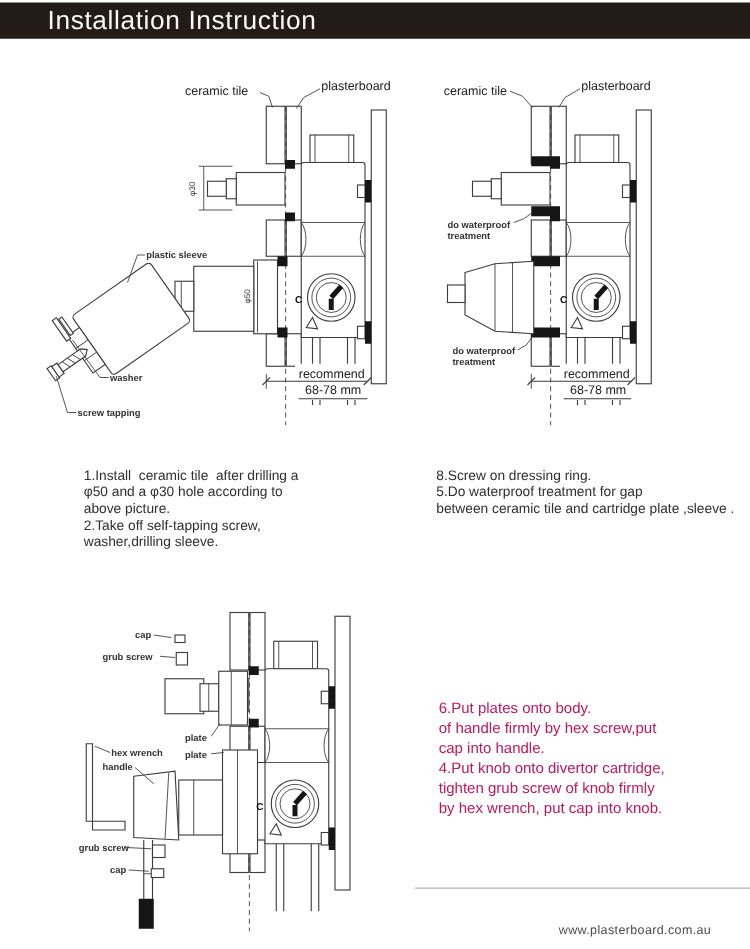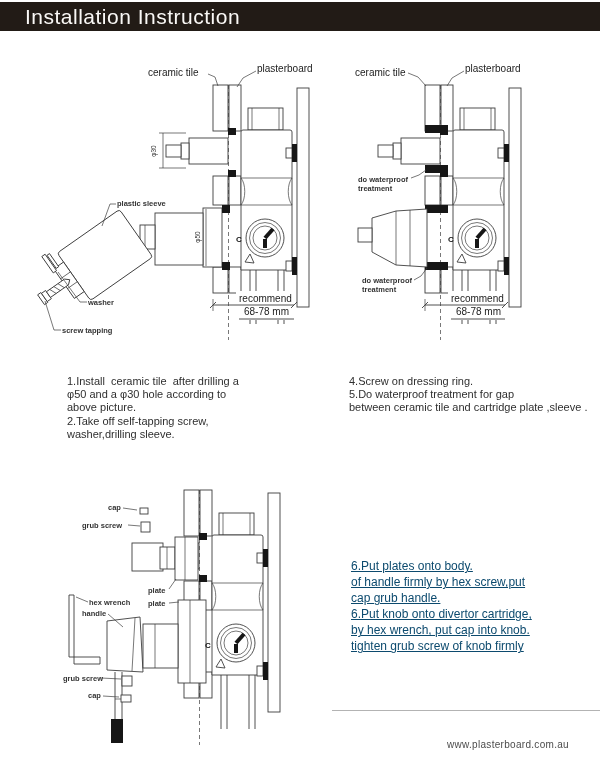--- a/index.html
+++ b/index.html
@@ -3,38 +3,38 @@
 <meta charset="utf-8">
 <style>
   html,body{margin:0;padding:0;background:#ffffff;}
   .page{
     position:relative;width:600px;height:759px;background:#ffffff;overflow:hidden;
     font-family:"Liberation Sans","DejaVu Sans",sans-serif;
   }
   .header-bar{
     position:absolute;left:0;top:2px;width:600px;height:29px;
     background:#221b16;color:#faf8f6;
-    font-size:21px;line-height:29px;padding-left:25px;box-sizing:border-box;
+    font-size:21px;line-height:29px;padding-left:38px;box-sizing:border-box;
     letter-spacing:0.5px;
   }
   .diag{position:absolute;}
   svg text{font-family:"Liberation Sans","DejaVu Sans",sans-serif;}
   .ln{stroke:#3d3d3d;stroke-width:0.9;fill:none;}
   .thin{stroke:#3d3d3d;stroke-width:0.7;fill:none;}
   .wh{fill:#ffffff;stroke:#3d3d3d;stroke-width:0.9;}
   .blk{fill:#161616;stroke:none;}
   .lbl-lg{font-size:10px;fill:#222222;}
   .lbl-sm{font-size:7.5px;font-weight:bold;fill:#333333;}
   .lbl-dim{font-size:6.5px;fill:#333333;}
   .lbl-rec{font-size:10px;fill:#222222;}
   .lbl-c{font-size:8px;font-weight:bold;fill:#111111;}
   .steps{position:absolute;color:#2f2f2f;}
   .steps .line{white-space:pre;}
   .steps-mid{font-size:11px;line-height:13.2px;}
-  .steps-bottom{font-size:12px;line-height:16.1px;color:#0c4a6e;text-decoration:underline;}
+  .steps-bottom{font-size:12px;line-height:16.1px;color:#be185d;}
   .footer-line{position:absolute;left:332px;top:710px;width:268px;height:1px;background:#b3b3b3;}
   .footer-url{position:absolute;left:447px;top:739px;font-size:10px;color:#4c4c4c;letter-spacing:0.3px;}
 </style>
 </head>
 <body>
 
 <div class="page">
 
   <div class="header-bar">Installation Instruction</div>
 
@@ -276,30 +276,30 @@
 
   <div class="steps steps-mid" style="left:67px;top:375px">
     <div class="line">1.Install  ceramic tile  after drilling a</div>
     <div class="line">φ50 and a φ30 hole according to</div>
     <div class="line">above picture.</div>
     <div class="line">2.Take off self-tapping screw,</div>
     <div class="line">washer,drilling sleeve.</div>
   </div>
 
   <div class="steps steps-mid" style="left:349px;top:375px">
-    <div class="line">4.Screw on dressing ring.</div>
+    <div class="line">8.Screw on dressing ring.</div>
     <div class="line">5.Do waterproof treatment for gap</div>
     <div class="line">between ceramic tile and cartridge plate ,sleeve .</div>
   </div>
 
   <div class="steps steps-bottom" style="left:351px;top:558px">
     <div class="line">6.Put plates onto body.</div>
     <div class="line">of handle firmly by hex screw,put</div>
-    <div class="line">cap grub handle.</div>
-    <div class="line">6.Put knob onto divertor cartridge,</div>
+    <div class="line">cap into handle.</div>
+    <div class="line">4.Put knob onto divertor cartridge,</div>
+    <div class="line">tighten grub screw of knob firmly</div>
     <div class="line">by hex wrench, put cap into knob.</div>
-    <div class="line">tighten grub screw of knob firmly</div>
   </div>
 
   <div class="footer-line"></div>
   <div class="footer-url">www.plasterboard.com.au</div>
 
 </div>
 
 </body></html>

